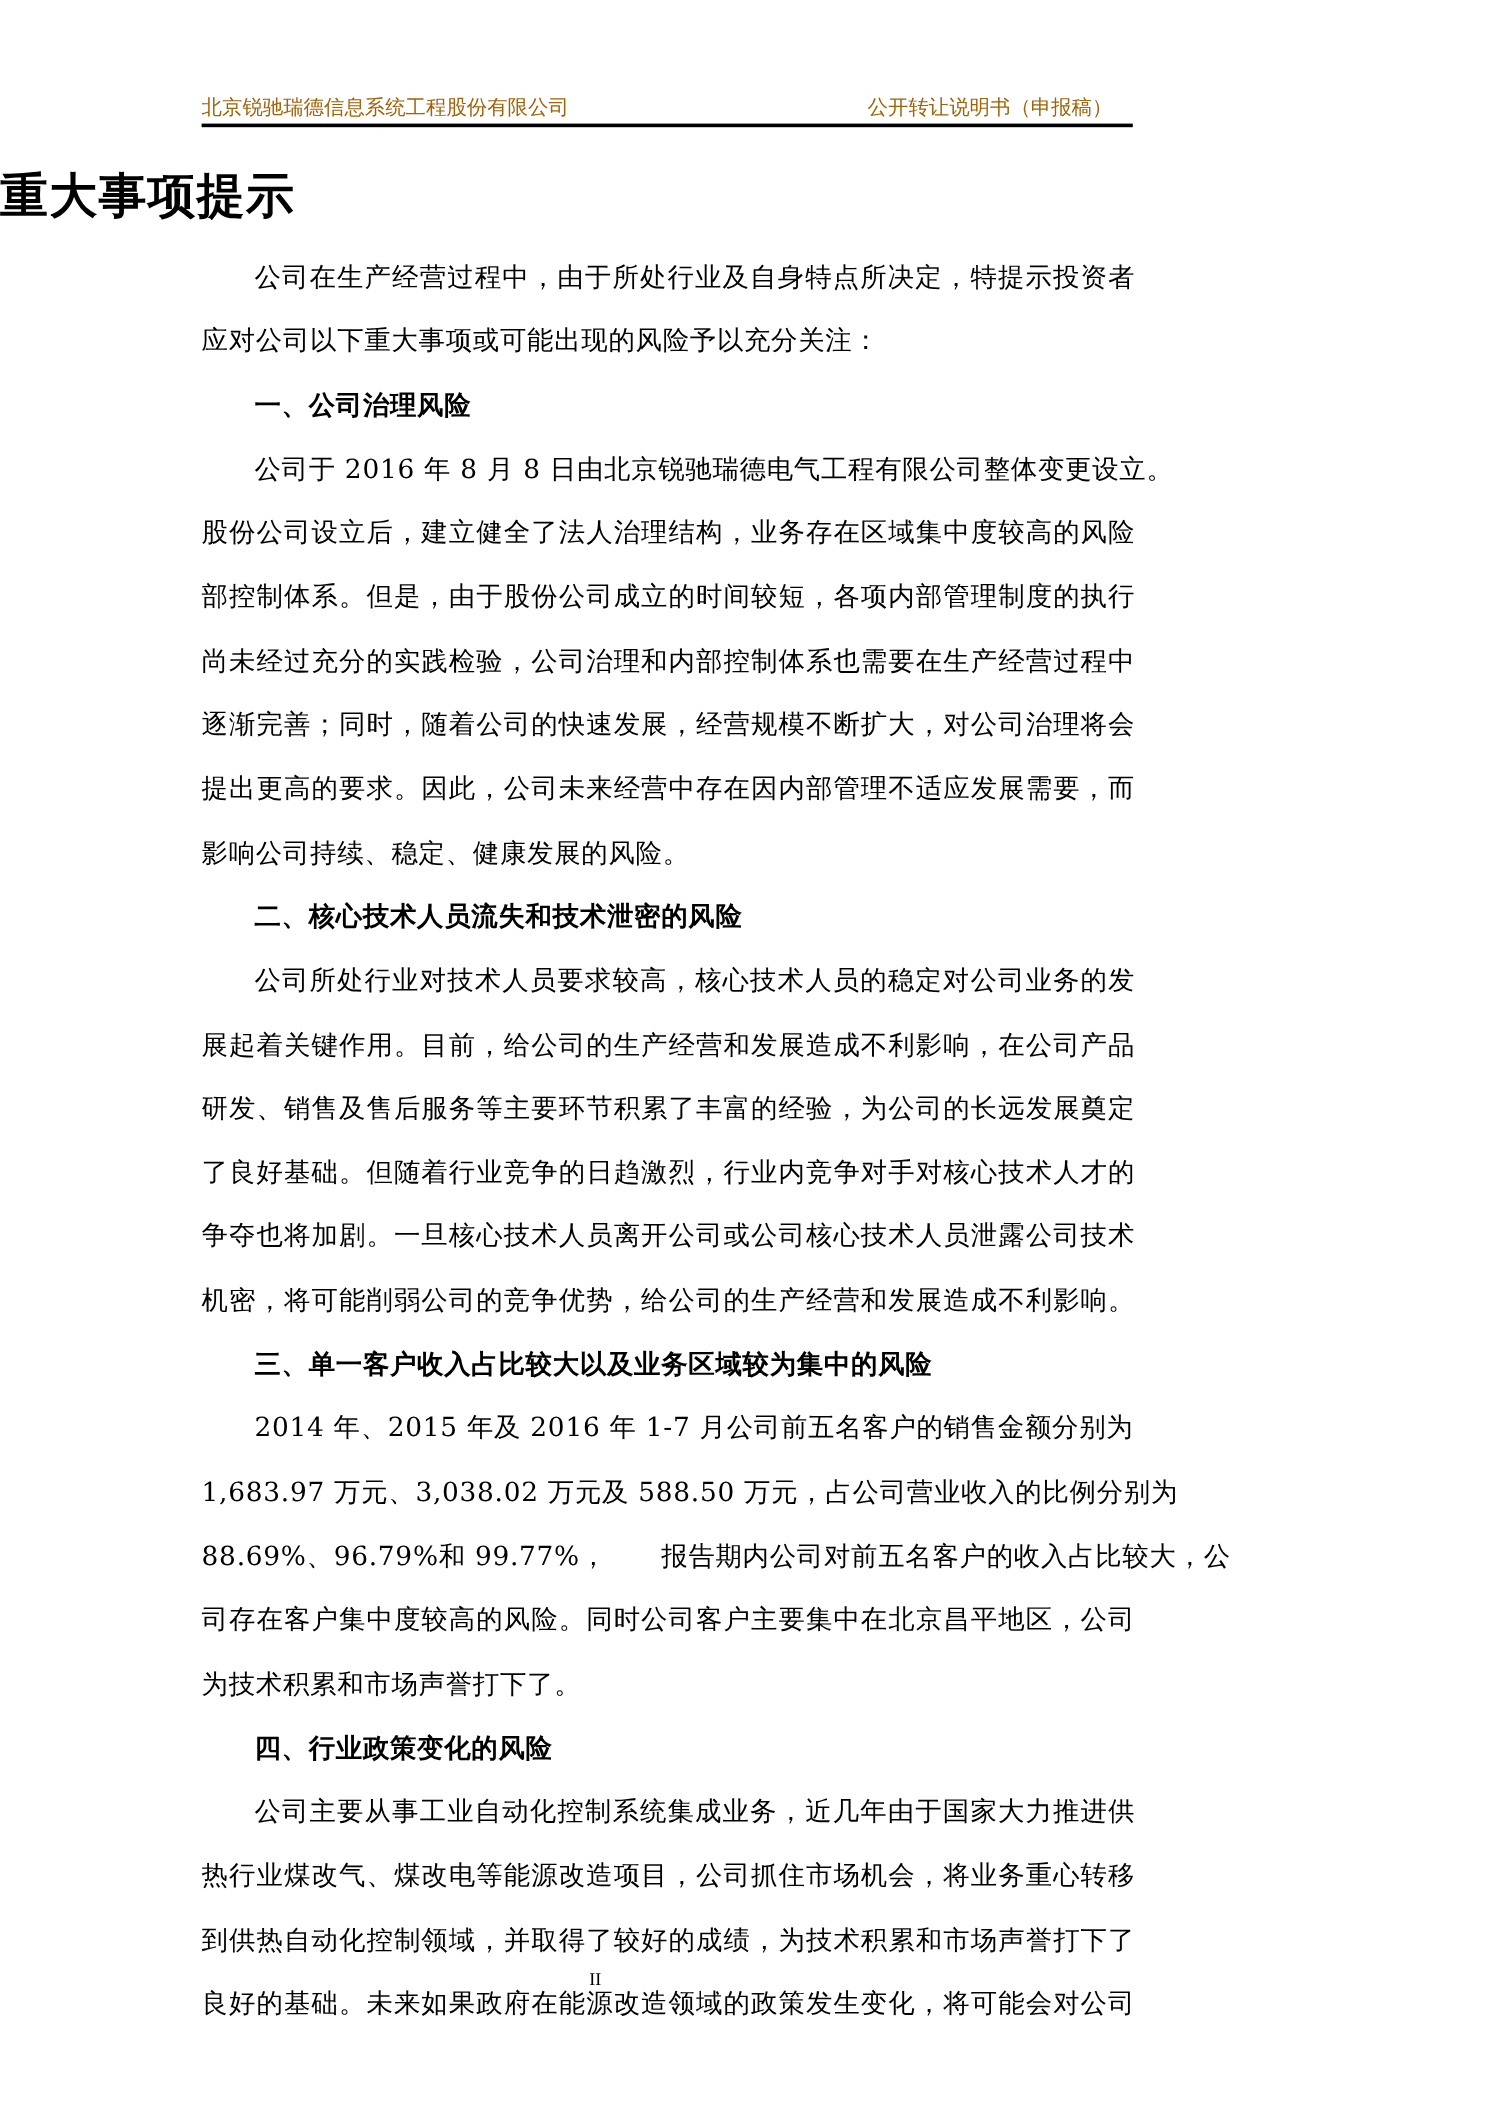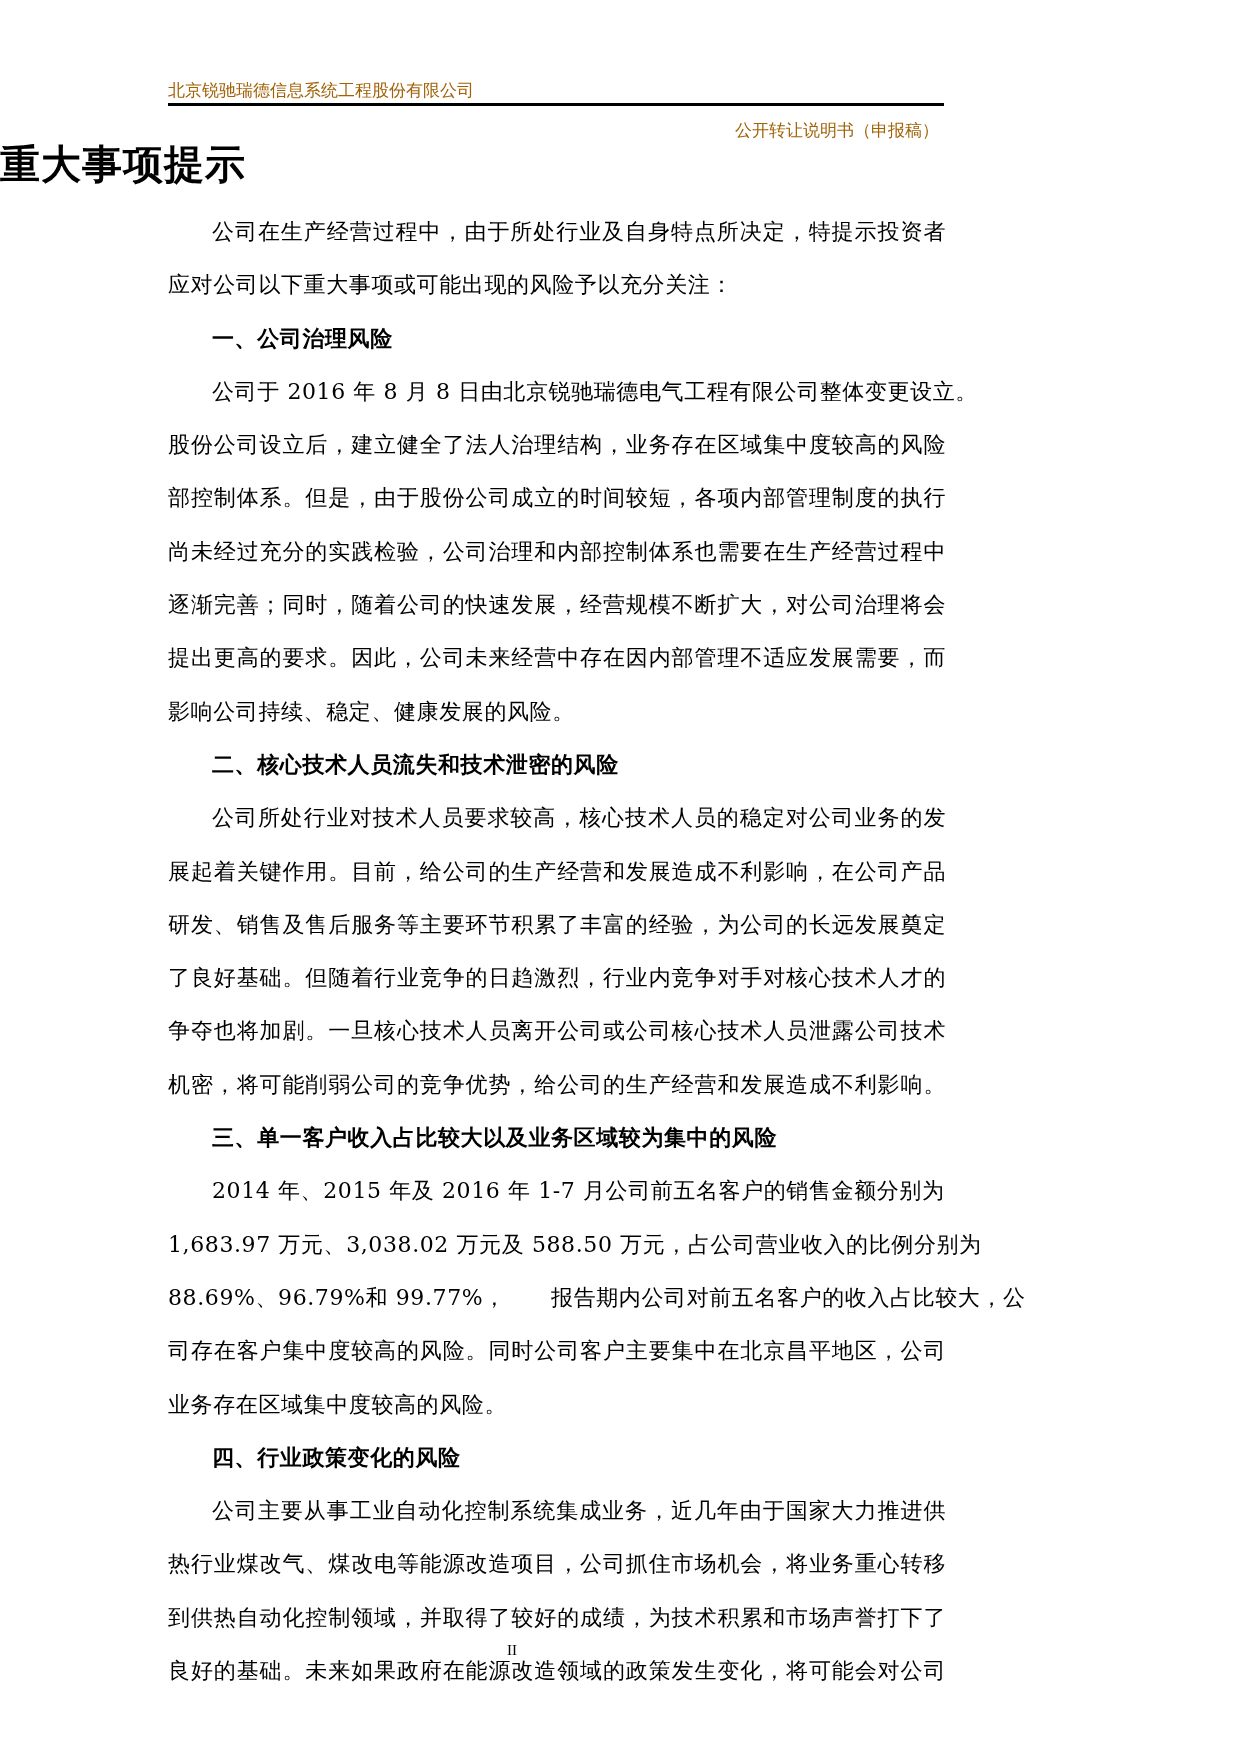--- a/index.html
+++ b/index.html
@@ -1,31 +1,31 @@
 <!DOCTYPE html>
 <html><head>
 <meta charset="utf-8">
 <style>
   html, body { margin: 0; padding: 0; background: #ffffff; }
   body { width: 1240px; height: 1754px; position: relative; overflow: hidden;
          font-family: "DejaVu Serif", "Liberation Serif", serif; color: #000; }
   .header { position: absolute; left: 168px; top: 78px; width: 775px; height: 24px;
             font-size: 17px; line-height: 24px; color: #a16207; }
   .header .left { position: absolute; left: 0; top: 0; }
-  .header .right { position: absolute; right: 4px; top: 0; margin-top: 40px; }
+  .header .right { position: absolute; right: 16px; top: 0; }
   .header-rule { position: absolute; left: 168px; top: 103px; width: 776px; height: 3px; background: #000; }
   .title { position: absolute; left: 0; width: 1240px; top: 136px; text-align: left;
            font-size: 40px; font-weight: bold; line-height: 56px; letter-spacing: 1px; }
   .content { position: absolute; left: 168px; top: 205px; width: 778px; }
   .line { font-size: 22px; line-height: 53.3px; height: 53.3px; white-space: nowrap;
           letter-spacing: 0.6px; }
   .indent { padding-left: 44px; }
   .heading { font-weight: bold; padding-left: 44px; }
   .justify { text-align: justify; text-align-last: justify; }
-  .page-num { position: absolute; left: 16px; width: 992px; top: 1642px; text-align: center;
+  .page-num { position: absolute; left: 0; width: 992px; top: 1642px; text-align: center;
               font-size: 15px; font-family: "Liberation Serif", serif; }
 </style>
 </head>
 <body>
 
 <div class="header">
   <span class="left">北京锐驰瑞德信息系统工程股份有限公司</span>
   <span class="right">公开转让说明书（申报稿）</span>
 </div>
 <div class="header-rule"></div>
@@ -52,21 +52,21 @@
   <div class="line justify">研发、销售及售后服务等主要环节积累了丰富的经验，为公司的长远发展奠定</div>
   <div class="line justify">了良好基础。但随着行业竞争的日趋激烈，行业内竞争对手对核心技术人才的</div>
   <div class="line justify">争夺也将加剧。一旦核心技术人员离开公司或公司核心技术人员泄露公司技术</div>
   <div class="line justify">机密，将可能削弱公司的竞争优势，给公司的生产经营和发展造成不利影响。</div>
 
   <div class="line heading">三、单一客户收入占比较大以及业务区域较为集中的风险</div>
   <div class="line indent">2014 年、2015 年及 2016 年 1-7 月公司前五名客户的销售金额分别为</div>
   <div class="line">1,683.97 万元、3,038.02 万元及 588.50 万元，占公司营业收入的比例分别为</div>
   <div class="line justify">88.69%、96.79%和 99.77%，　　报告期内公司对前五名客户的收入占比较大，公</div>
   <div class="line justify">司存在客户集中度较高的风险。同时公司客户主要集中在北京昌平地区，公司</div>
-  <div class="line">业务存在区域集中度较高的风险。</div>
+  <div class="line">为技术积累和市场声誉打下了。</div>
 
   <div class="line heading">四、行业政策变化的风险</div>
   <div class="line indent justify">公司主要从事工业自动化控制系统集成业务，近几年由于国家大力推进供</div>
   <div class="line justify">热行业煤改气、煤改电等能源改造项目，公司抓住市场机会，将业务重心转移</div>
   <div class="line justify">到供热自动化控制领域，并取得了较好的成绩，为技术积累和市场声誉打下了</div>
   <div class="line justify">良好的基础。未来如果政府在能源改造领域的政策发生变化，将可能会对公司</div>
 </div>
 
 <div class="page-num">II</div>
 

